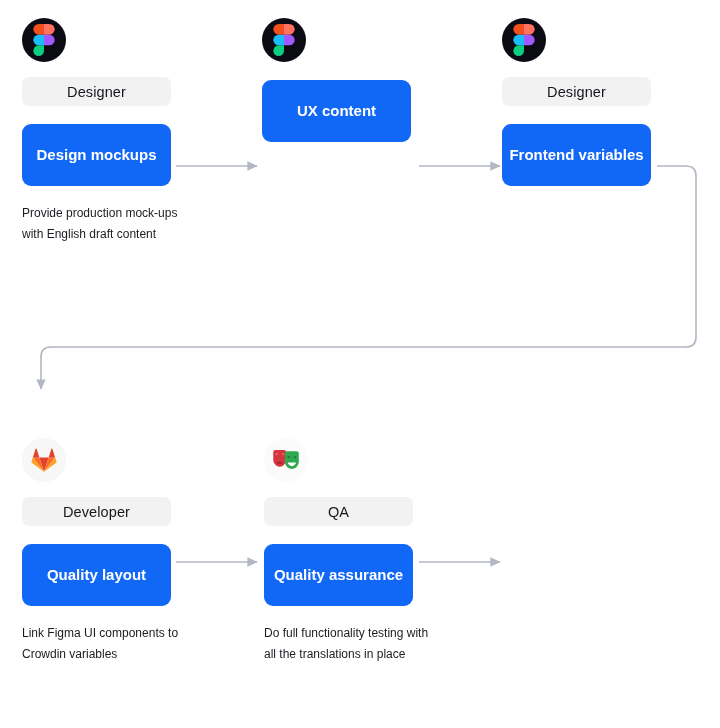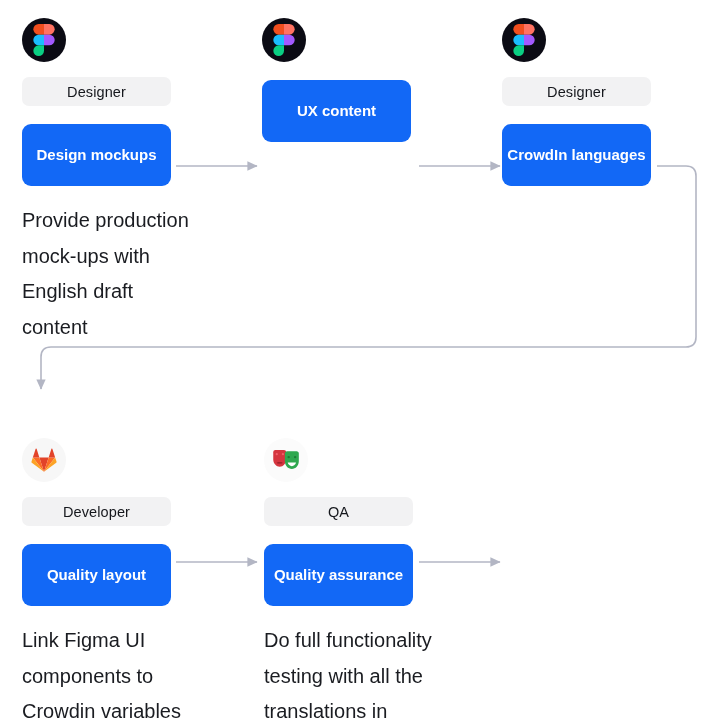--- a/index.html
+++ b/index.html
@@ -96,21 +96,21 @@
     font-weight: bold;
     line-height: 1.33;
     padding: 0 6px;
     box-sizing: border-box;
   }
 
   
   .desc {
     margin-top: 17px;
     width: 172px;
-    font-size: 20px;
+    font-size: 12px;
     line-height: 1.78;
     color: #1a1c21;
   }
 </style>
 </head>
 <body>
 
 <div class="canvas">
 
   <svg class="connectors" viewBox="0 0 720 728" width="720" height="728">
@@ -170,21 +170,21 @@
         <svg width="22" height="32" viewBox="0 0 38 57">
           <path fill="#f24e1e" d="M9.5 0h9.5v19H9.5A9.5 9.5 0 0 1 9.5 0z"></path>
           <path fill="#ff7262" d="M19 0h9.5a9.5 9.5 0 0 1 0 19H19V0z"></path>
           <path fill="#a259ff" d="M19 19h9.5a9.5 9.5 0 0 1 0 19H19V19z"></path>
           <path fill="#1abcfe" d="M9.5 19H19v19H9.5a9.5 9.5 0 0 1 0-19z"></path>
           <path fill="#0acf83" d="M9.5 38H19v9.5A9.5 9.5 0 1 1 9.5 38z"></path>
         </svg>
       </div>
       <div class="role-pill">Designer</div>
       <div class="step-box">
-        <span>CrowdIn</span>&nbsp;<span>languages</span>
+        <span>Frontend</span>&nbsp;<span>variables</span>
       </div>
     </div>
   </div>
 
   <div class="row row-2">
 
     <div class="col col-1">
       <div class="avatar light">
         <svg width="26" height="24" viewBox="0 0 36 34">
           <path fill="#e24329" d="M18 33.6 24.6 13.3H11.4z"></path>

